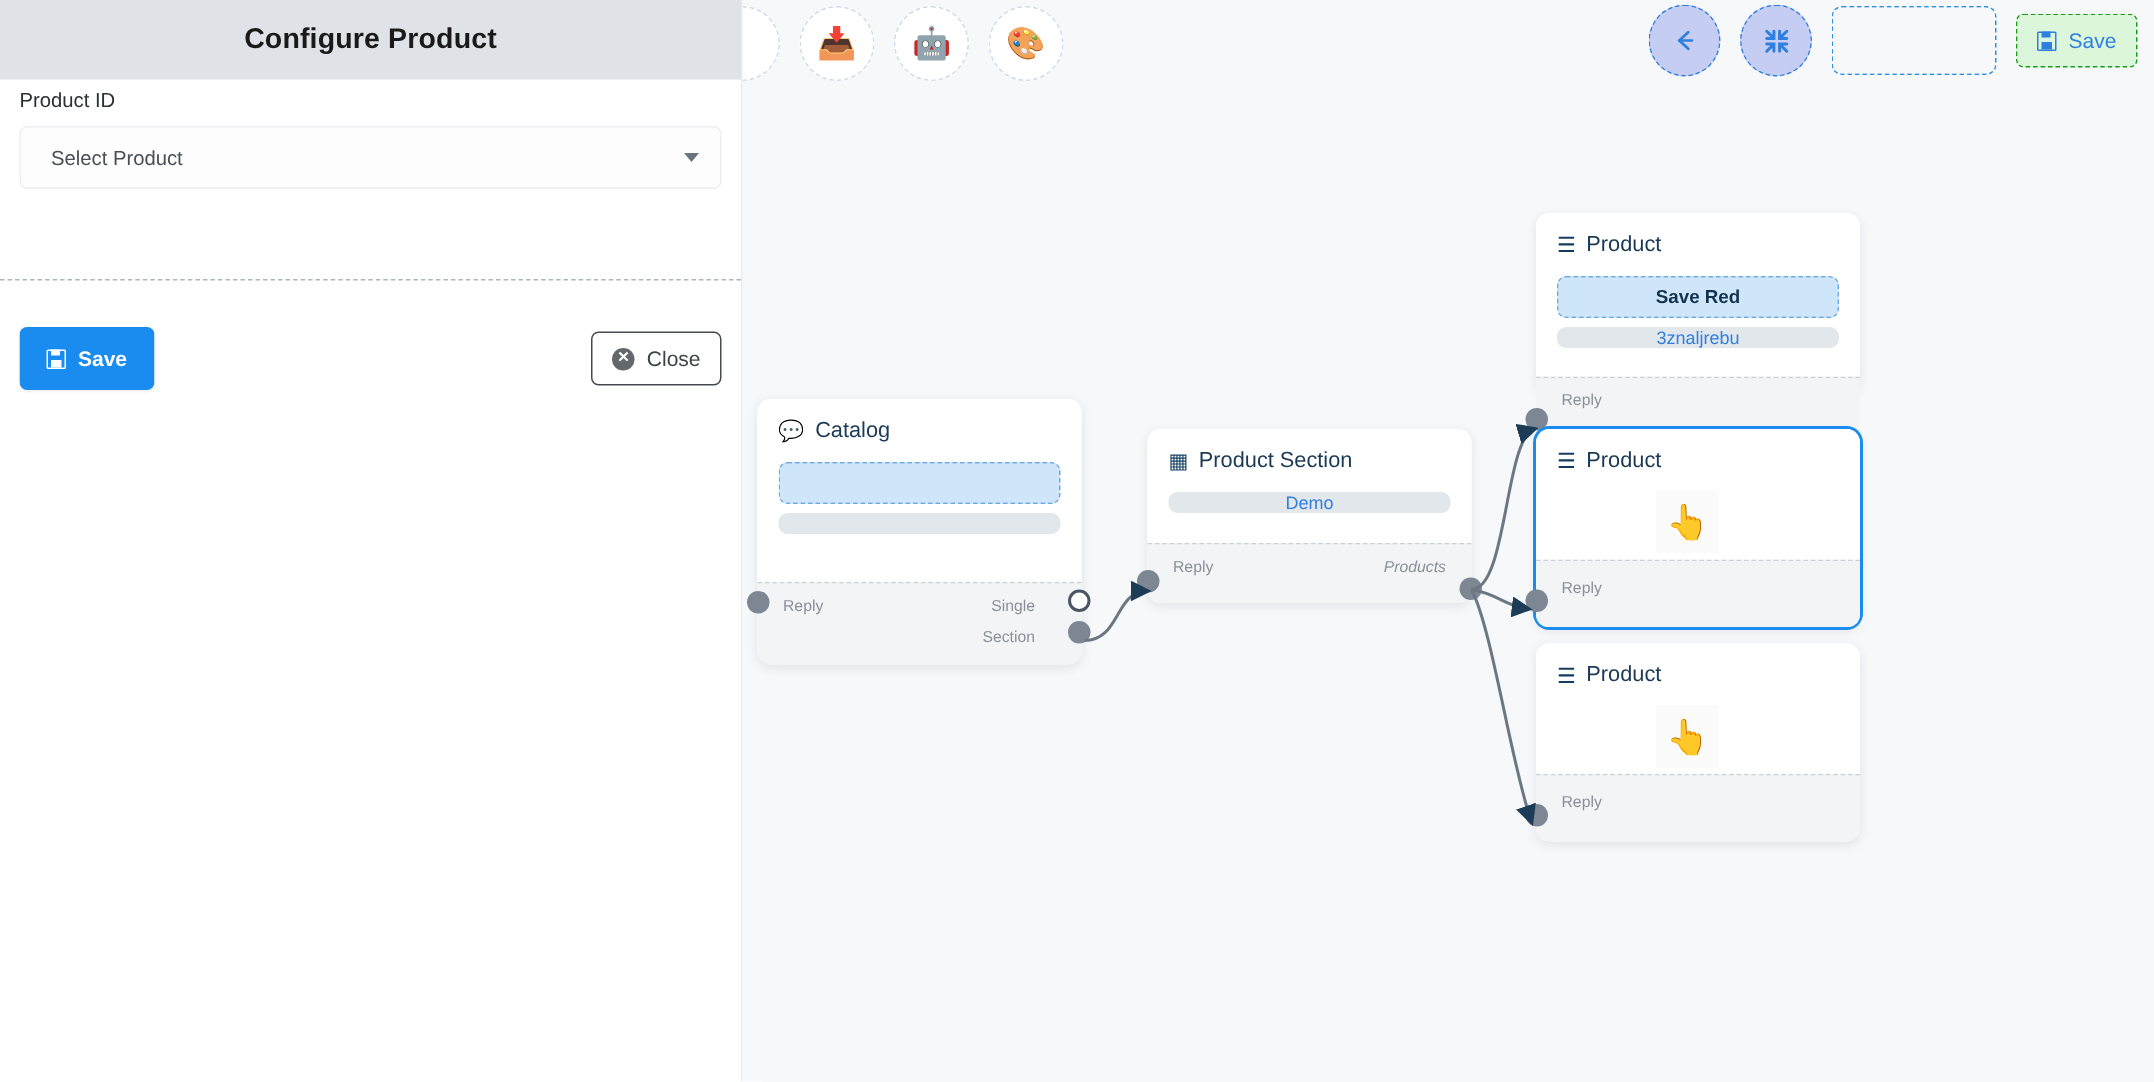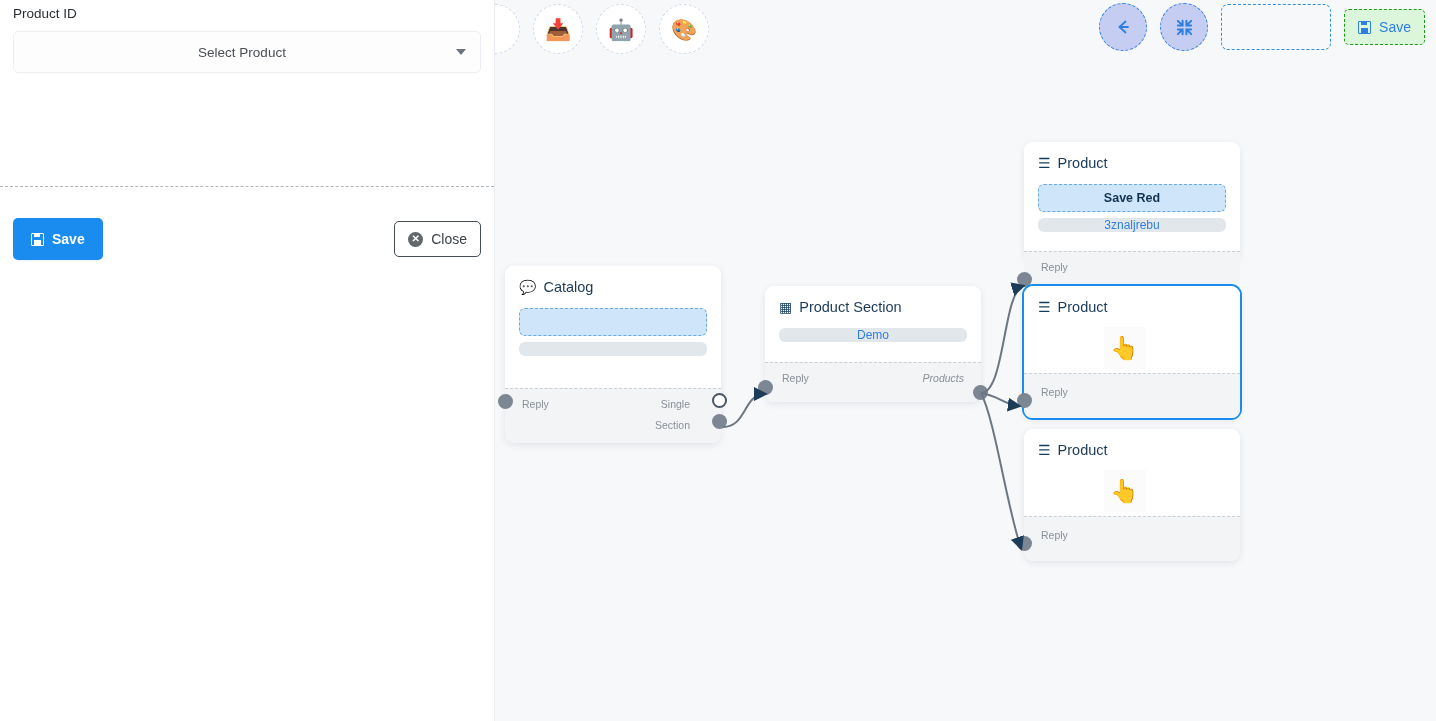--- a/index.html
+++ b/index.html
@@ -38,21 +38,20 @@
     position: relative;
     height: 42px;
     border: 1px solid #eceef1;
     border-radius: 5px;
     background: #fdfdfe;
     display: flex; align-items: center;
     padding: 0 30px 0 20px;
     font-size: 13.5px;
     color: #4a4f55;
     cursor: pointer;
-    justify-content: center;
   }
   .select-caret {
     position: absolute; right: 14px; top: 50%;
     transform: translateY(-50%);
     width: 0; height: 0;
     border-left: 5px solid transparent;
     border-right: 5px solid transparent;
     border-top: 6px solid #6c757d;
   }
   #panel-divider {
@@ -223,20 +222,23 @@
   }
 
   #edges { position: absolute; left: 0; top: 0; width: 941px; height: 721px; z-index: 6; pointer-events: none; }
 </style>
 </head>
 <body>
 
 <div id="app">
 
   <div id="config-panel">
+    <div id="panel-header">
+      <div id="panel-title">Configure Product</div>
+    </div>
 
     <div id="panel-body">
       <div class="field-label">Product ID</div>
       <div class="select-box">
         <span>Select Product</span>
         <span class="select-caret"></span>
       </div>
     </div>
 
     <div id="panel-divider"></div>

